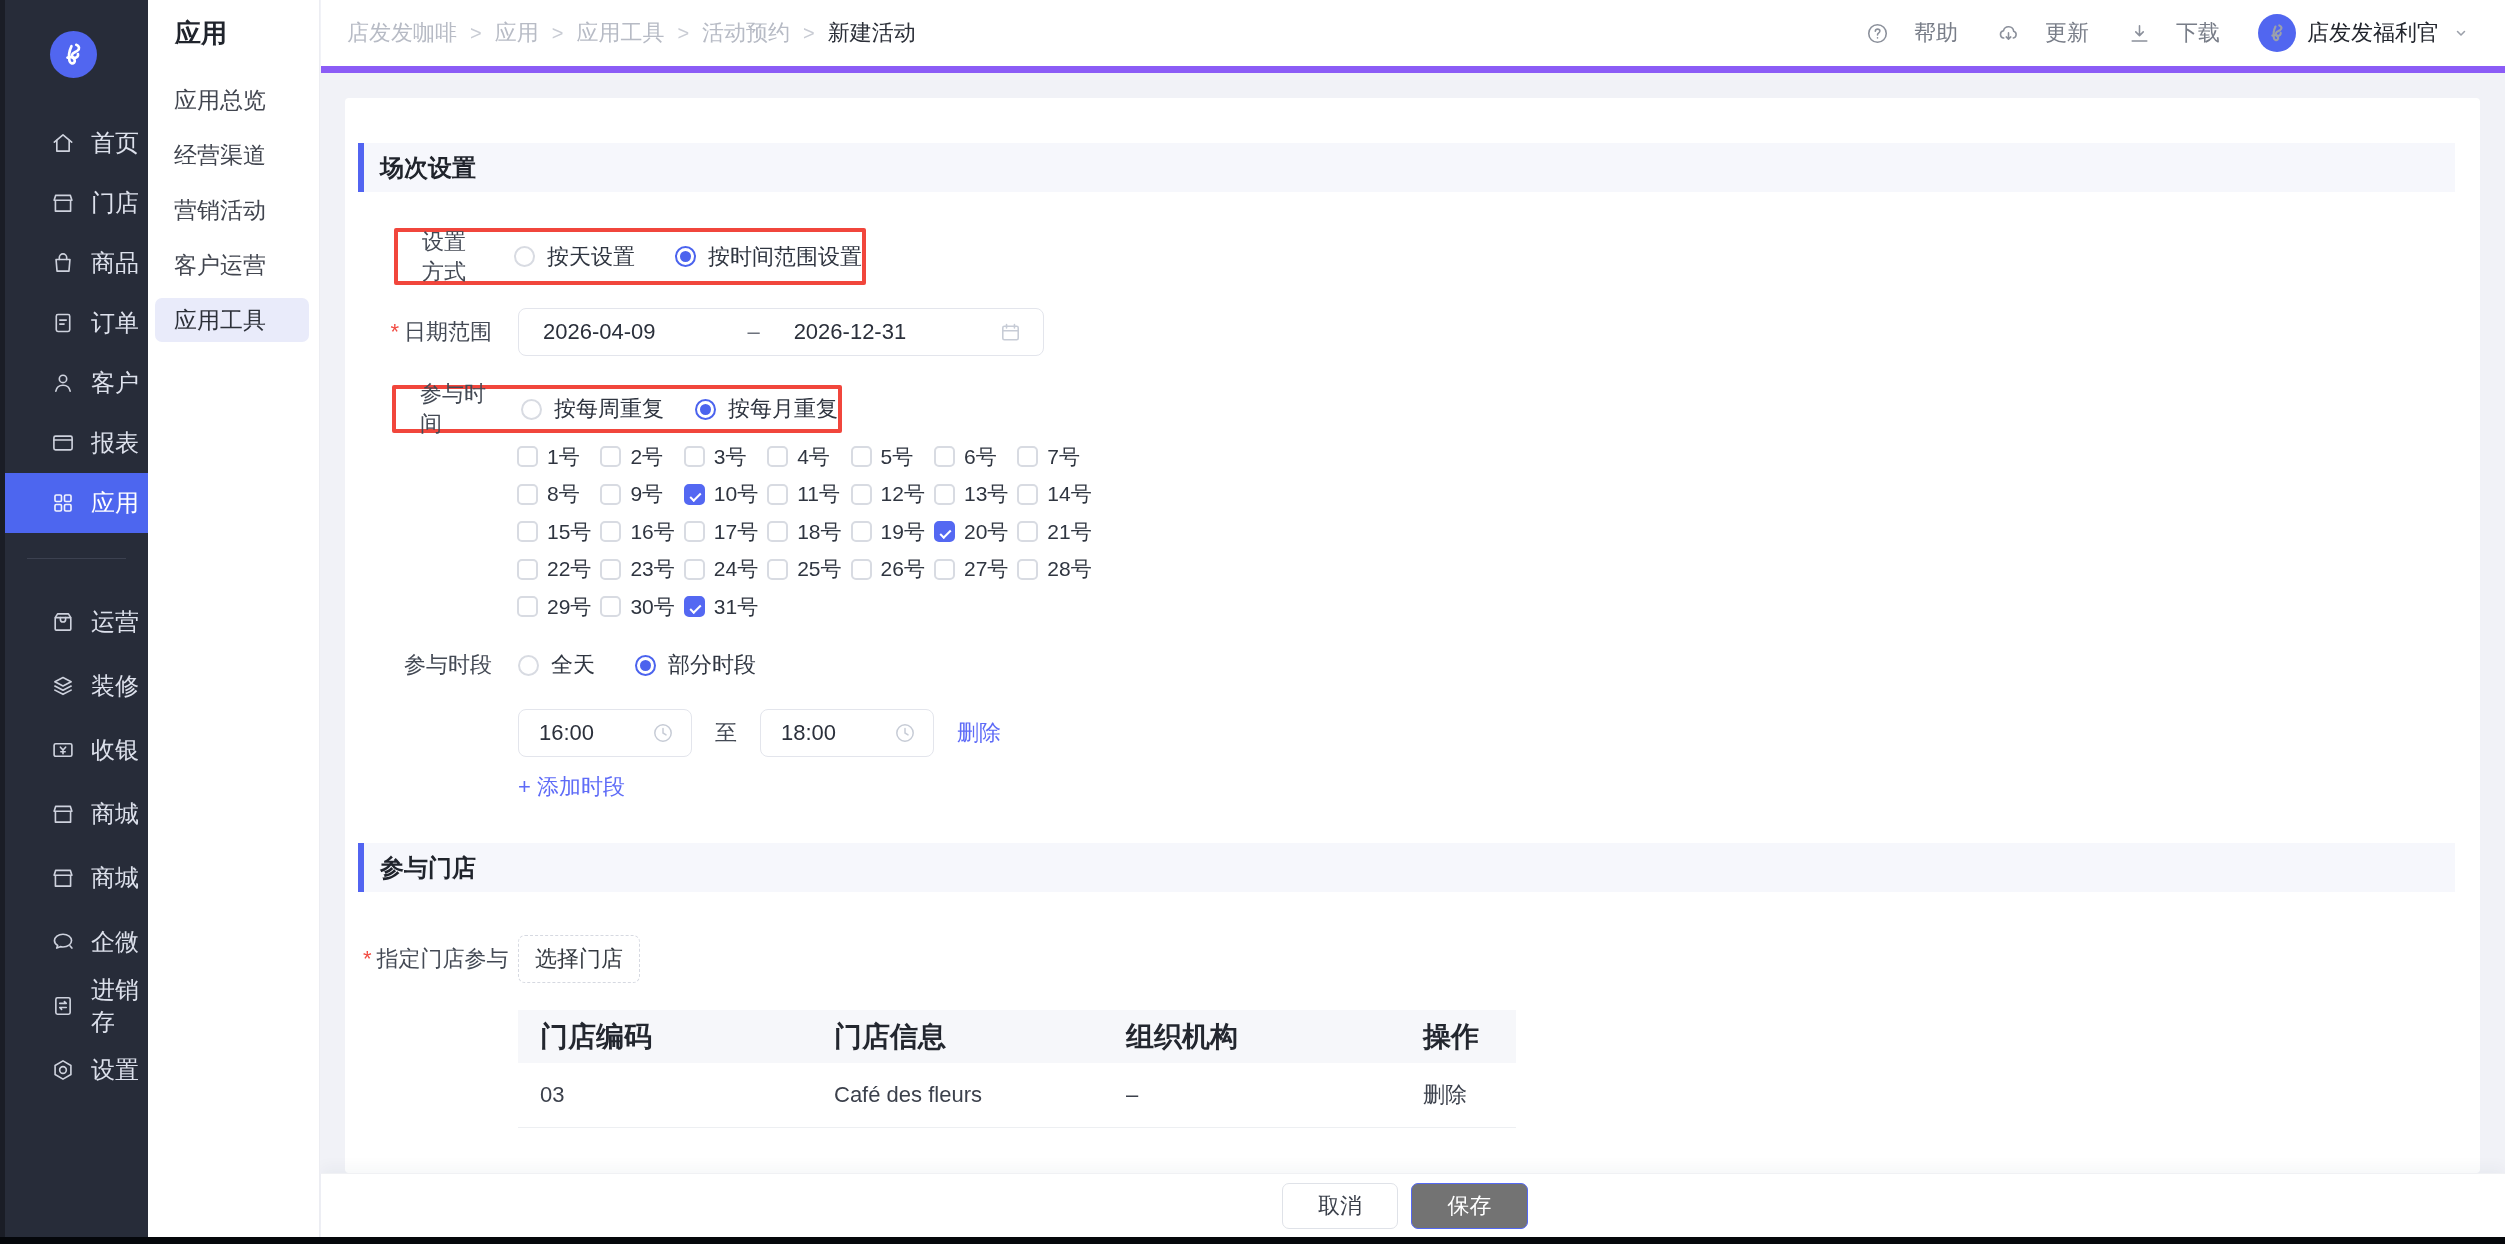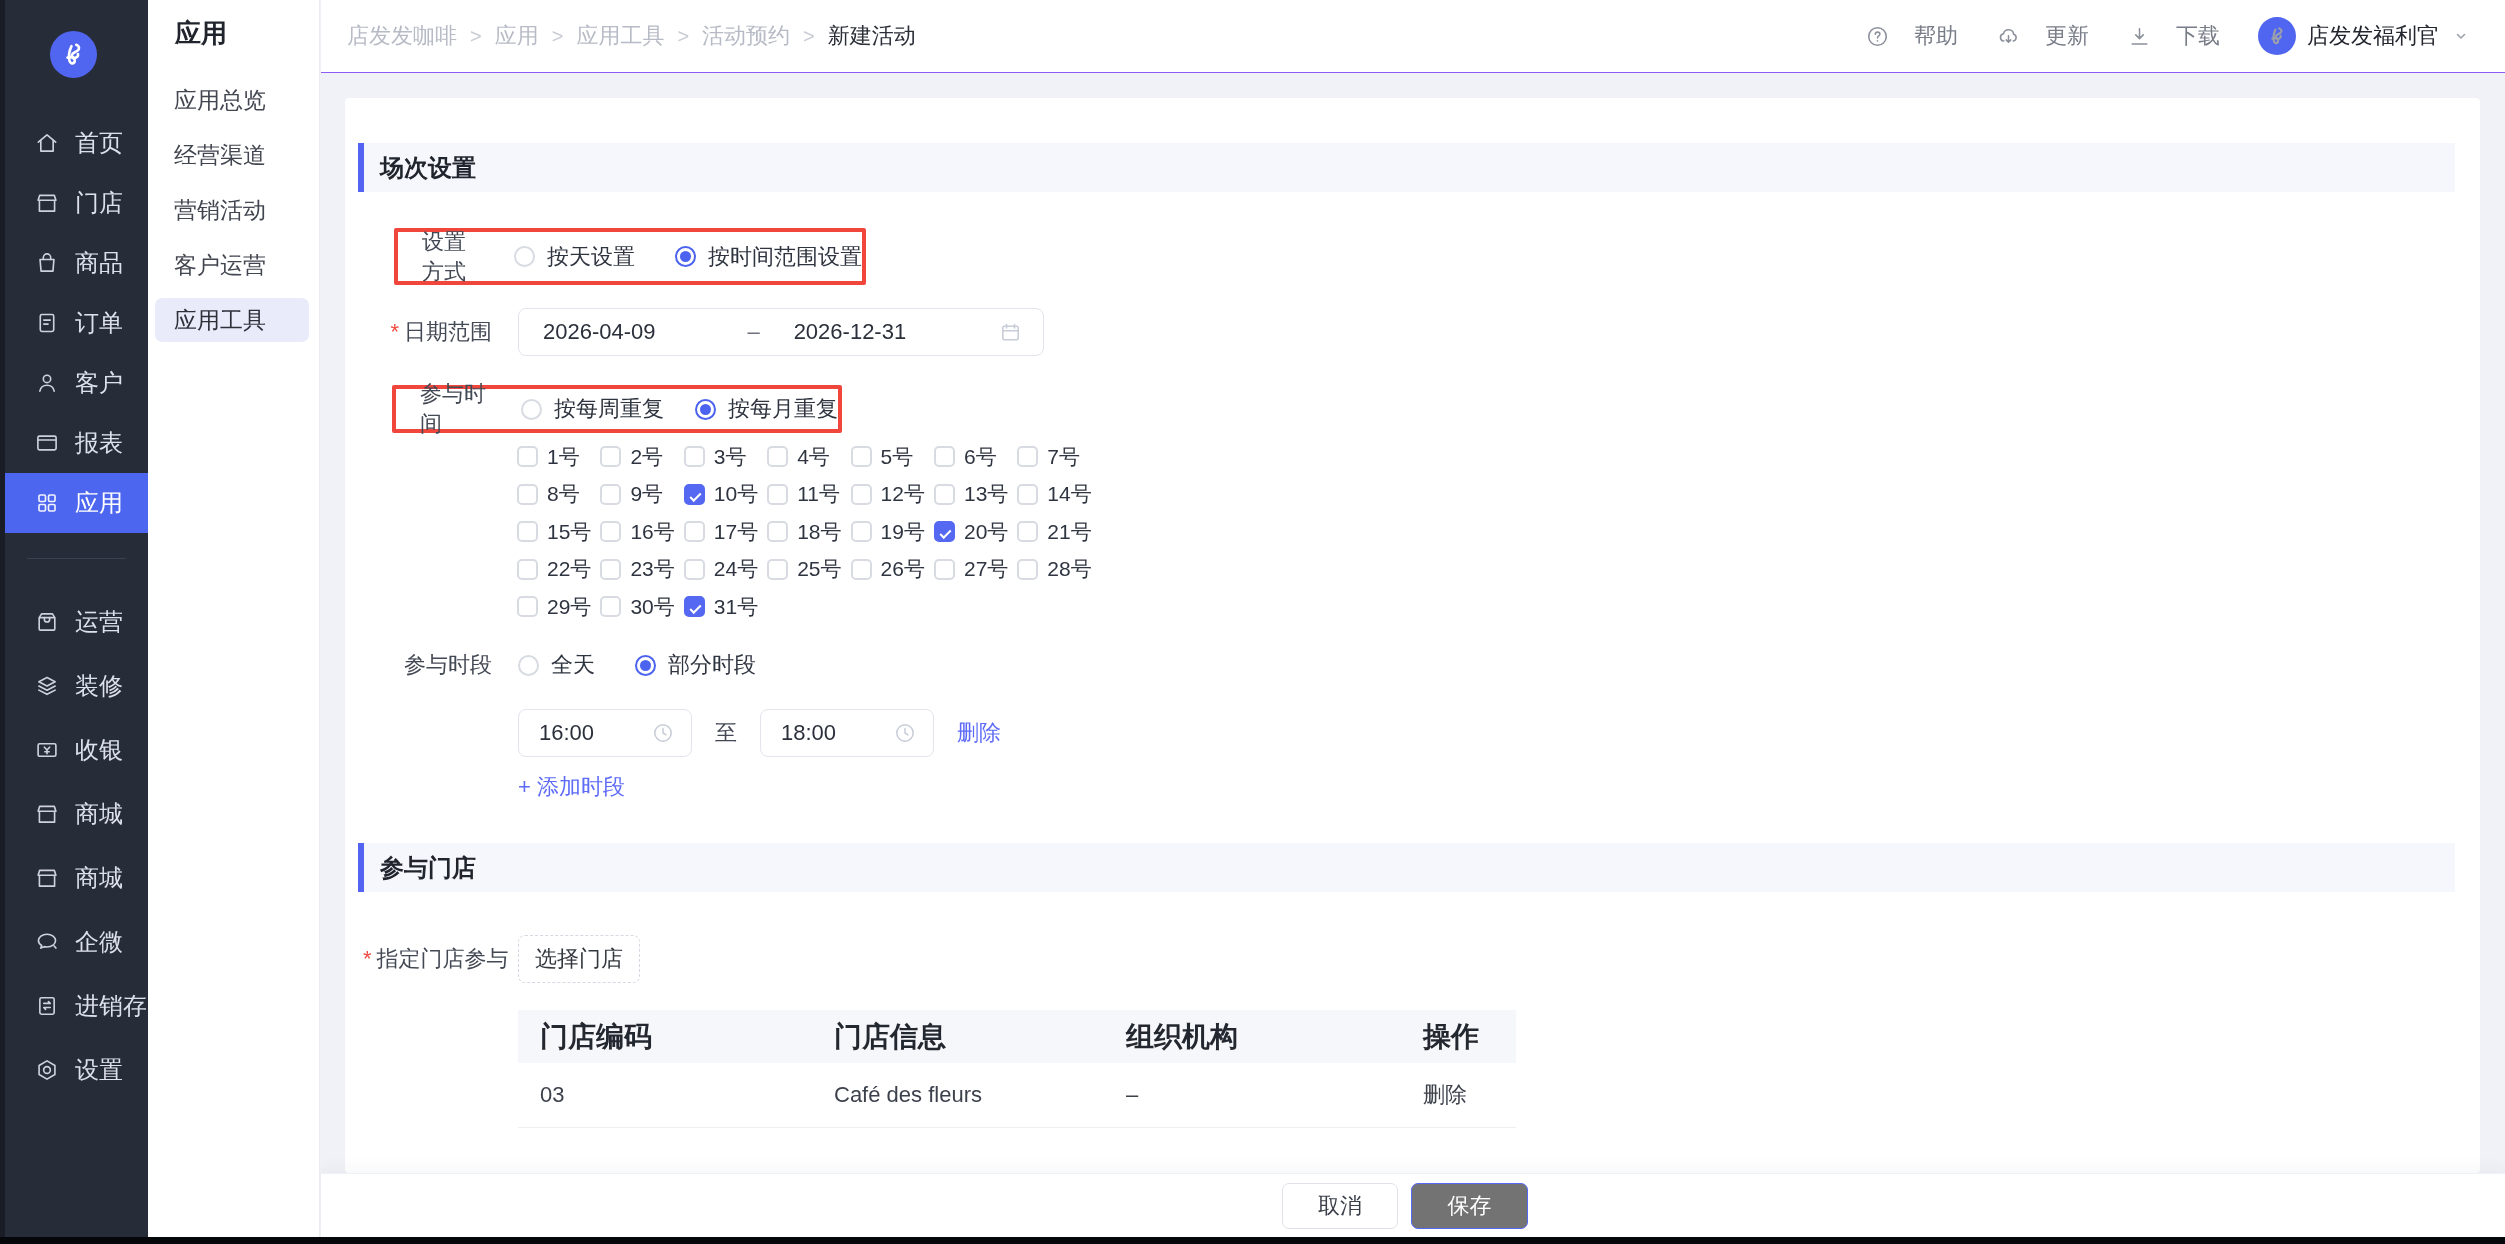--- a/index.html
+++ b/index.html
@@ -8,37 +8,37 @@
   .edge-left{position:absolute;left:0;top:0;width:5px;height:100%;background:#1a1d26;z-index:60;}
   .edge-bottom{position:absolute;left:0;bottom:0;width:100%;height:7px;background:#05070b;z-index:60;}
 
   
   .sidebar{position:absolute;left:5px;top:0;width:143px;height:100%;background:#272c39;z-index:40;}
   .logo{position:absolute;left:45px;top:31px;width:47px;height:47px;border-radius:50%;background:#5166f0;
         display:flex;align-items:center;justify-content:center;color:#fff;}
   .nav-group{position:absolute;left:0;right:0;}
   #nav-top{top:113px;}
   #nav-bottom{top:590px;}
-  .nav-item{height:60px;display:flex;align-items:center;padding-left:29px;color:#dde1ec;font-size:24px;cursor:pointer;}
+  .nav-item{height:60px;display:flex;align-items:center;padding-left:45px;color:#dde1ec;font-size:24px;cursor:pointer;}
   #nav-bottom .nav-item{height:64px;}
   .nav-item.active{background:#4d66ef;color:#ffffff;}
   .nav-ic{display:flex;margin-right:15px;opacity:.92;}
   .nav-divider{position:absolute;left:22px;right:22px;top:558px;height:1px;background:#3c4150;}
 
   
   .submenu{position:absolute;left:148px;top:0;width:172px;height:calc(100% - 7px);background:#ffffff;
            border-right:1px solid #ecedf2;z-index:30;}
   .submenu-title{position:absolute;left:27px;top:16px;font-size:26px;font-weight:bold;color:#20242c;}
   .submenu-list{position:absolute;left:0;right:0;top:78px;}
   .sub-item{height:44px;margin:0 10px 11px 7px;display:flex;align-items:center;padding-left:19px;
             border-radius:7px;font-size:23px;color:#41454f;cursor:pointer;}
   .sub-item.active{background:#e9ebfa;color:#2c3039;}
 
   
-  .topbar{position:absolute;left:321px;right:0;top:0;height:73px;background:#fff;border-bottom:1px solid #8b5cf6;z-index:20;
+  .topbar{position:absolute;left:321px;right:0;top:0;height:73px;background:#fff;border-bottom:7px solid #8b5cf6;z-index:20;
           display:flex;align-items:center;}
   .breadcrumb{margin-left:26px;font-size:22px;color:#b7bbc5;display:flex;align-items:center;gap:13px;}
   .breadcrumb .sep{color:#c9ccd4;font-size:20px;}
   .breadcrumb .crumb{cursor:pointer;}
   .breadcrumb .current{color:#2b2f38;}
   .topbar-actions{margin-left:auto;display:flex;align-items:center;gap:38px;padding-right:33px;}
   .tb-act{display:flex;align-items:center;gap:24px;color:#787d88;font-size:22px;cursor:pointer;}
   .tb-act svg{color:#8b909b;}
   .tb-user{display:flex;align-items:center;gap:11px;cursor:pointer;}
   .avatar{width:38px;height:38px;border-radius:50%;background:#5166f0;display:flex;align-items:center;justify-content:center;color:#fff;}

